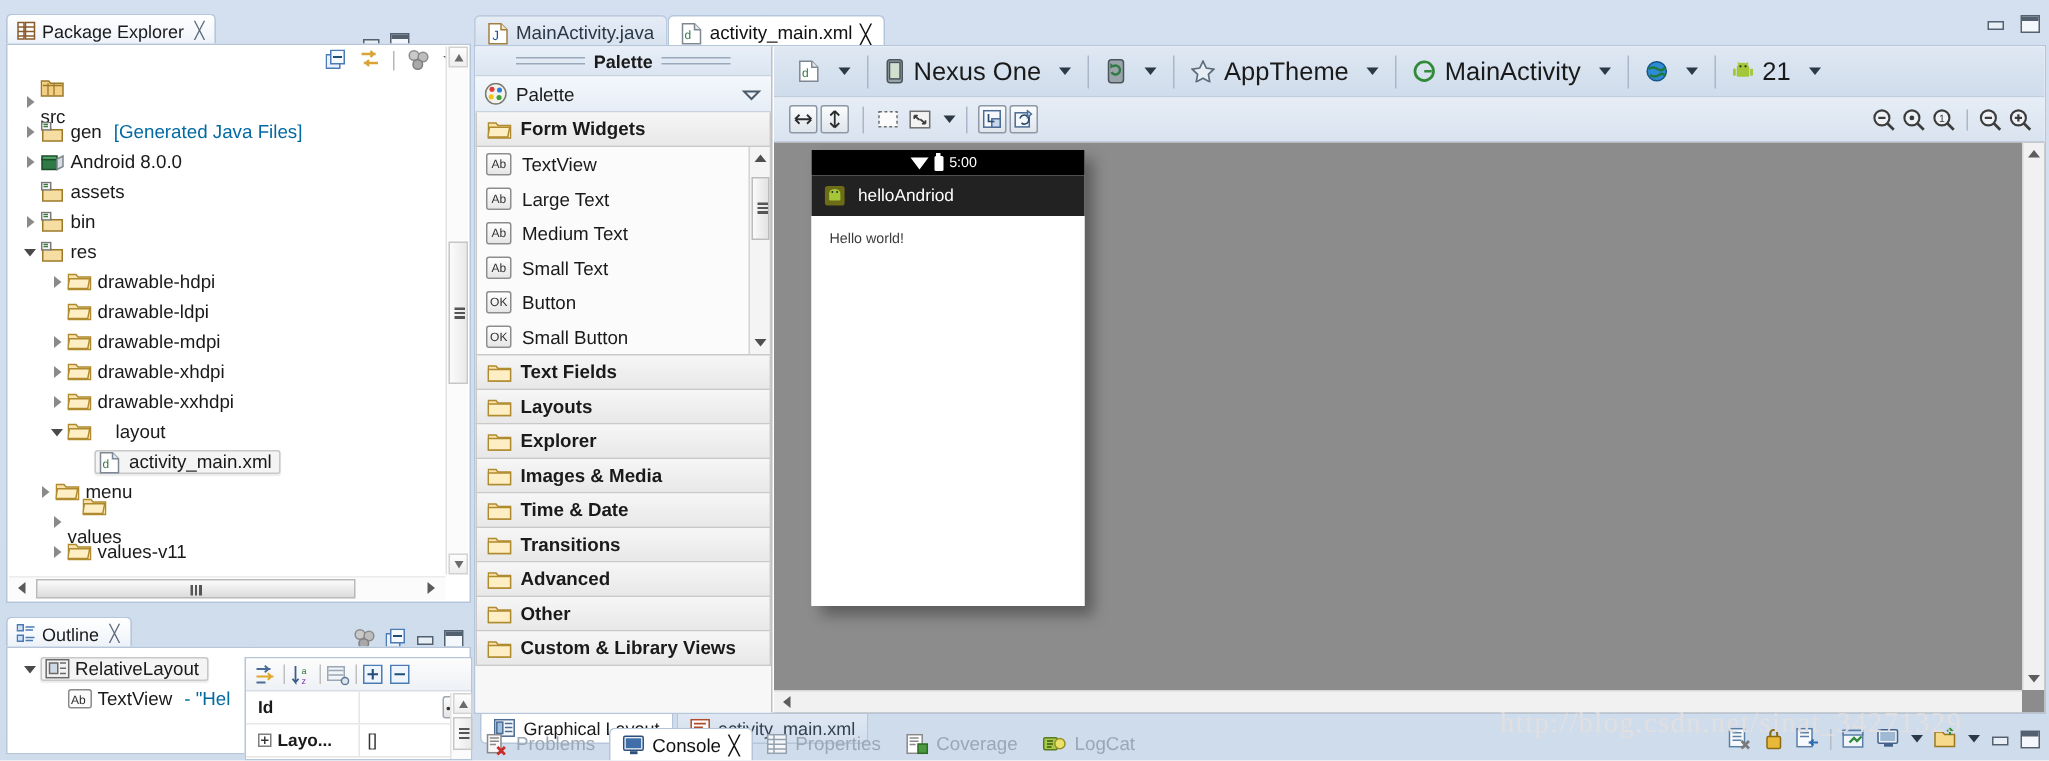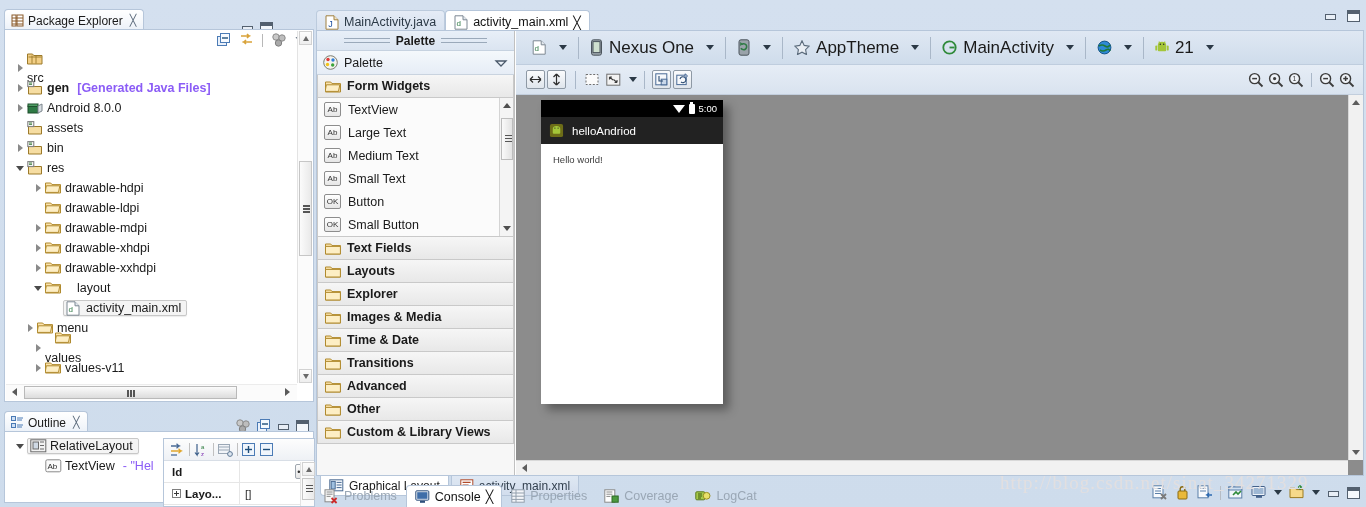--- a/index.html
+++ b/index.html
@@ -75,21 +75,21 @@
   }
 
   
   #pkg-panel { left: 4px; top: 6px; width: 310px; height: 396px; }
   #pkg-panel .panel-body { top: 23px; bottom: 0; }
   .tree { padding: 6px 0 0 0; font-size: 12.5px; }
   .tree-row {
     display: flex; align-items: center; height: 20px;
     padding-left: 12px; white-space: nowrap;
   }
-  .tree-row .dim { color: #8b5cf6; margin-left: 4px; }
+  .tree-row .dim { color: #0369a1; margin-left: 4px; }
   .tree-row.selected .selbox {
     background: #f4f4f4;
     border: 1px solid #c8c8c8;
     border-radius: 2px;
     padding: 0 5px 0 2px;
     display: flex; align-items: center; gap: 4px;
     box-shadow: 0 1px 1px rgba(0,0,0,.08);
   }
   .pkg-icon { width: 16px; height: 14px; flex: 0 0 16px; }
   .vscroll {
@@ -364,21 +364,21 @@
 
   
   .phone {
     position: absolute; left: 25px; top: 5px;
     width: 182px; height: 304px;
     background: #ffffff;
     box-shadow: 6px 6px 9px rgba(0,0,0,.35);
   }
   .phone-status {
     height: 17px; background: #000000; color: #ffffff;
-    display: flex; align-items: center; justify-content: flex-end;
+    display: flex; align-items: center; justify-content: center;
     padding-right: 6px; gap: 4px; font-size: 9.5px;
   }
   .wifi-tri {
     width: 0; height: 0;
     border-left: 6px solid transparent; border-right: 6px solid transparent;
     border-top: 8px solid #ffffff;
   }
   .batt {
     width: 6px; height: 10px; background: #ffffff; border-radius: 1px; position: relative;
   }
@@ -506,21 +506,21 @@
             <span style="display: flex; align-items: center; gap: 4px; flex-direction: column;">
               <span class="ico pkg-icon"><svg width="16" height="14" viewBox="0 0 16 14">
                   <path d="M0.5 3 h5 l1.2 1.5 h8.3 v8.5 h-14.5 z" fill="#f3cf86" stroke="#9c7a2a"></path>
                   <path d="M1.5 6 h13 M5 4.5 v8 M9 4.5 v8" stroke="#9c7a2a" stroke-width="0.9" fill="none"></path>
                 </svg></span>
               <span>src</span>
             </span>
           </div>
           <div class="tree-row" style="padding-left: 10px;">
             <span class="twisty closed"></span>
-            <span style="display: flex; align-items: center; gap: 4px; font-weight: bold;">
+            <span style="display: flex; align-items: center; gap: 4px;">
               <span class="ico pkg-icon"><svg width="16" height="14" viewBox="0 0 16 14">
                   <path d="M1.5 4 h4.5 l1.2 1.5 h7.3 v7.5 h-13 z" fill="#f6dda2" stroke="#9c7a2a"></path>
                   <rect x="0.8" y="0.6" width="6" height="5" fill="#f5f5f5" stroke="#7a7a7a"></rect>
                   <path d="M2 2 h3 M2 3.4 h3" stroke="#3a7a3a" stroke-width="0.9"></path>
                 </svg></span>
               <span>gen</span>
               <span class="dim">[Generated Java Files]</span>
             </span>
           </div>
           <div class="tree-row" style="padding-left: 10px;">

